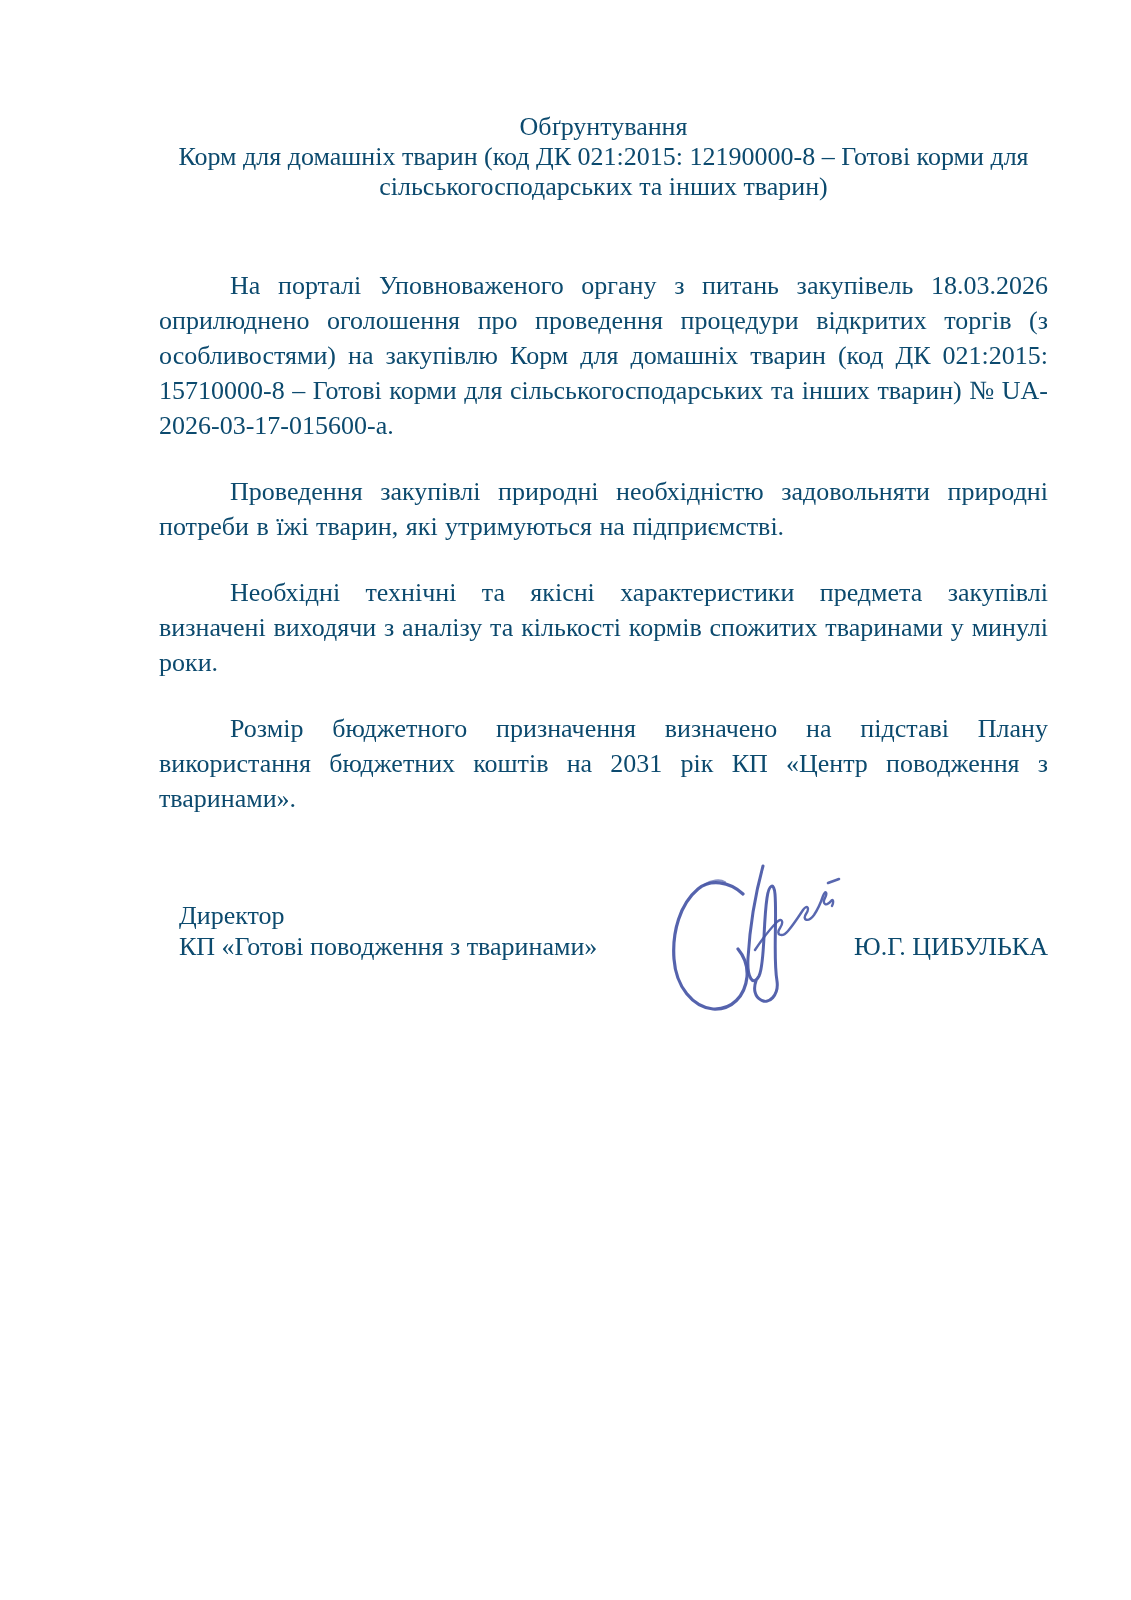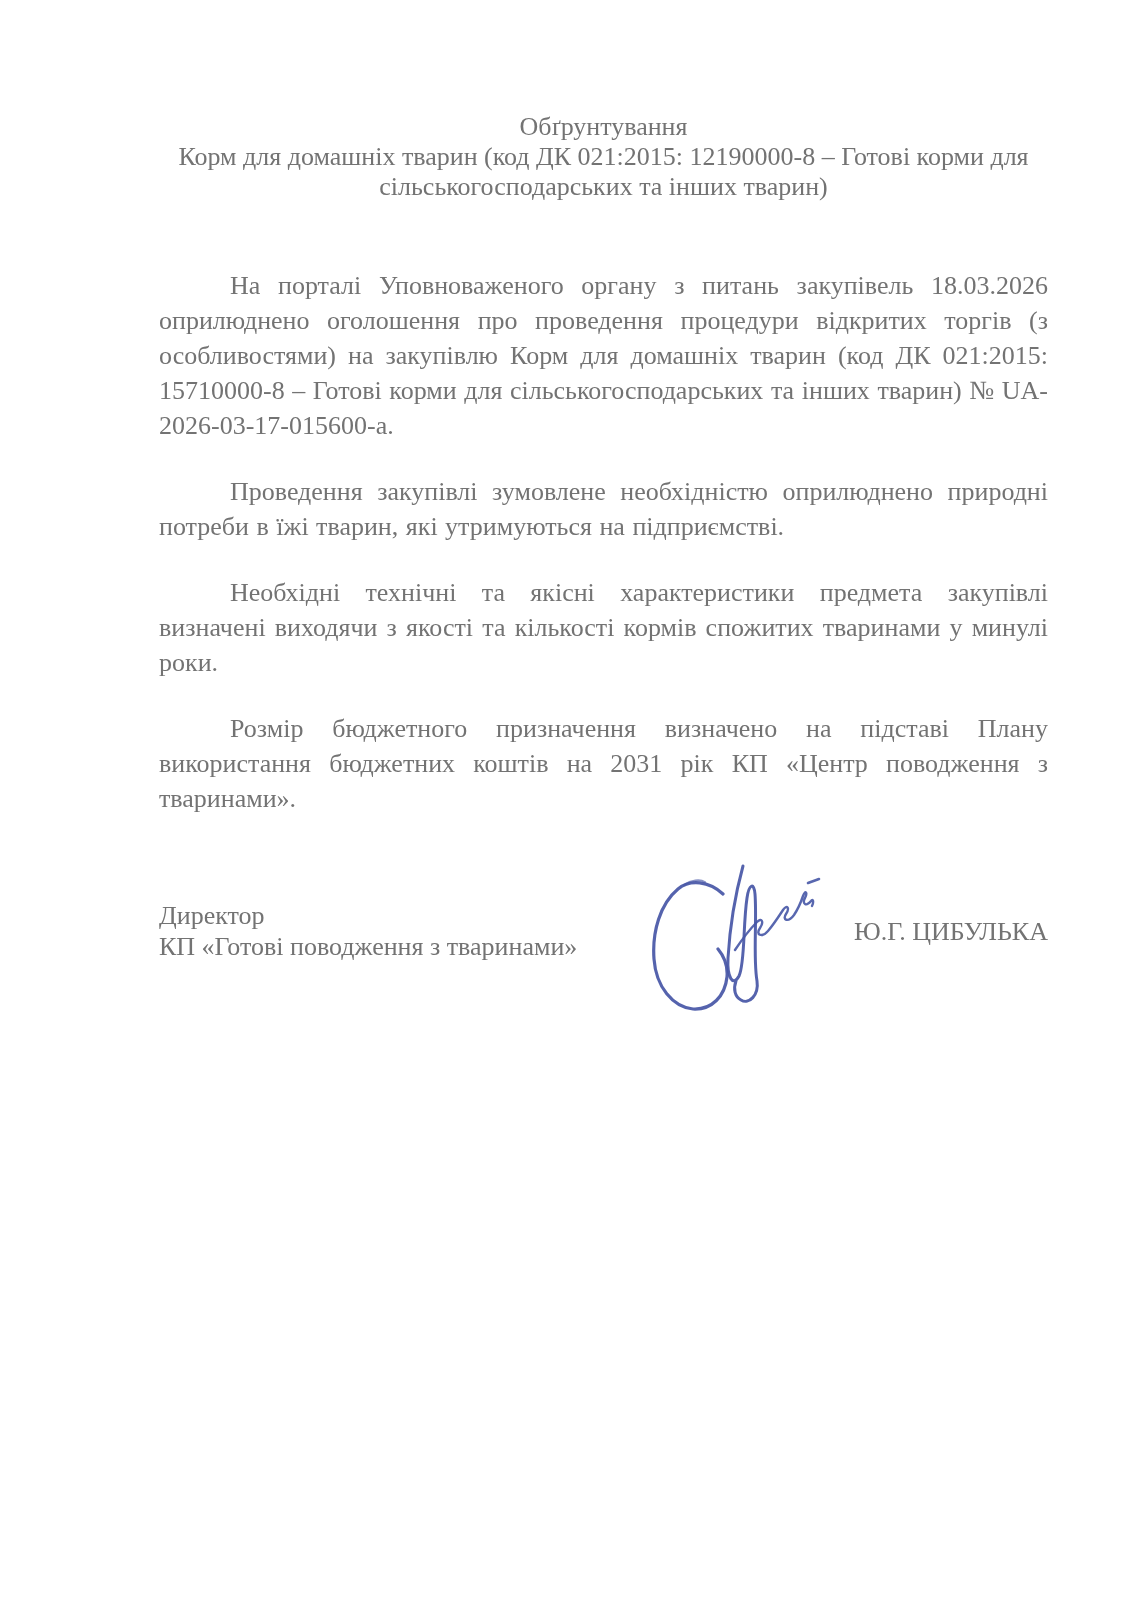--- a/index.html
+++ b/index.html
@@ -6,21 +6,21 @@
     margin: 0;
     padding: 0;
     background: #ffffff;
   }
   .page {
     position: relative;
     width: 1131px;
     height: 1600px;
     background: #ffffff;
     font-family: "Liberation Serif", "DejaVu Serif", serif;
-    color: #737373;
+    color: #0c4a6e;
     overflow: hidden;
   }
   .content {
     position: absolute;
     left: 159px;
     top: 112px;
     width: 889px;
   }
   .title-block {
     text-align: center;
@@ -37,23 +37,24 @@
     text-align: justify;
     text-indent: 71px;
     margin: 0 0 31px 0;
     word-spacing: 1px;
   }
   .sig-row {
     position: relative;
     margin-top: 84px;
     display: flex;
     justify-content: space-between;
-    align-items: center;
+    align-items: flex-end;
     font-size: 26px;
     line-height: 31px;
+    margin-left: 20px;
   }
   .sig-left p { margin: 0; }
   .sig-name {
     white-space: nowrap;
   }
   .sig-mark {
     position: absolute;
     left: 492px;
     top: -46px;
     width: 170px;
@@ -68,22 +69,22 @@
 <div class="page">
   <div class="content">
 
     <div class="title-block">
       <p class="title-line">Обґрунтування</p>
       <p class="title-line">Корм для домашніх тварин (код ДК 021:2015: 12190000-8 – Готові корми для сільськогосподарських та інших тварин)</p>
     </div>
 
     <div class="paragraphs">
       <p>На порталі Уповноваженого органу з питань закупівель 18.03.2026 оприлюднено оголошення про проведення процедури відкритих торгів (з особливостями) на закупівлю Корм для домашніх тварин (код ДК 021:2015: 15710000-8 – Готові корми для сільськогосподарських та інших тварин) № UA-2026-03-17-015600-а.</p>
-      <p>Проведення закупівлі зумовлене необхідністю оприлюднено природні потреби в їжі тварин, які утримуються на підприємстві.</p>
-      <p>Необхідні технічні та якісні характеристики предмета закупівлі визначені виходячи з якості та кількості кормів спожитих тваринами у минулі роки.</p>
+      <p>Проведення закупівлі природні необхідністю задовольняти природні потреби в їжі тварин, які утримуються на підприємстві.</p>
+      <p>Необхідні технічні та якісні характеристики предмета закупівлі визначені виходячи з аналізу та кількості кормів спожитих тваринами у минулі роки.</p>
       <p>Розмір бюджетного призначення визначено на підставі Плану використання бюджетних коштів на 2031 рік КП «Центр поводження з тваринами».</p>
     </div>
 
     <div class="sig-row">
       <div class="sig-left">
         <p>Директор</p>
         <p>КП «Готові поводження з тваринами»</p>
       </div>
 
       <div class="sig-mark">

